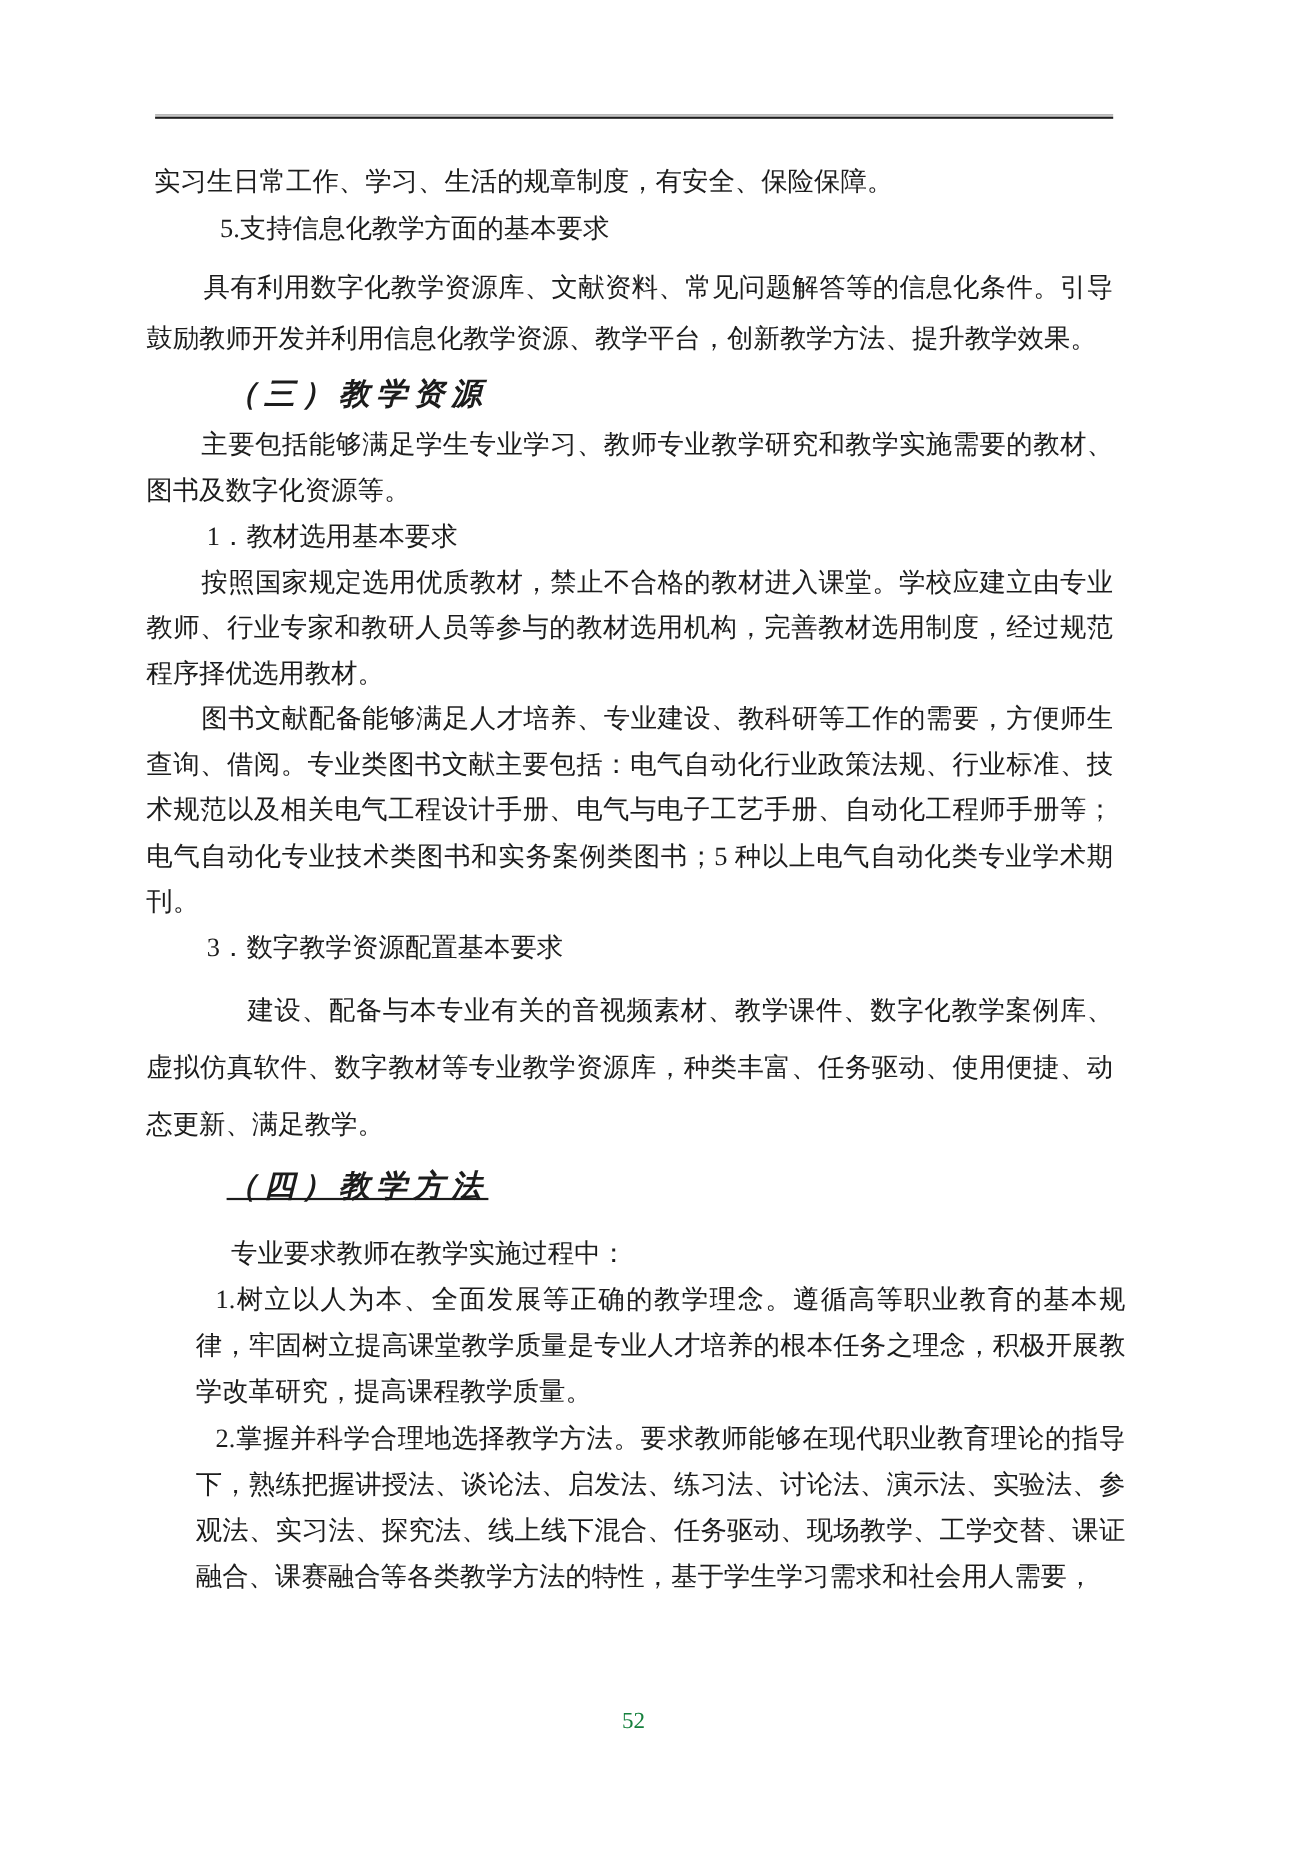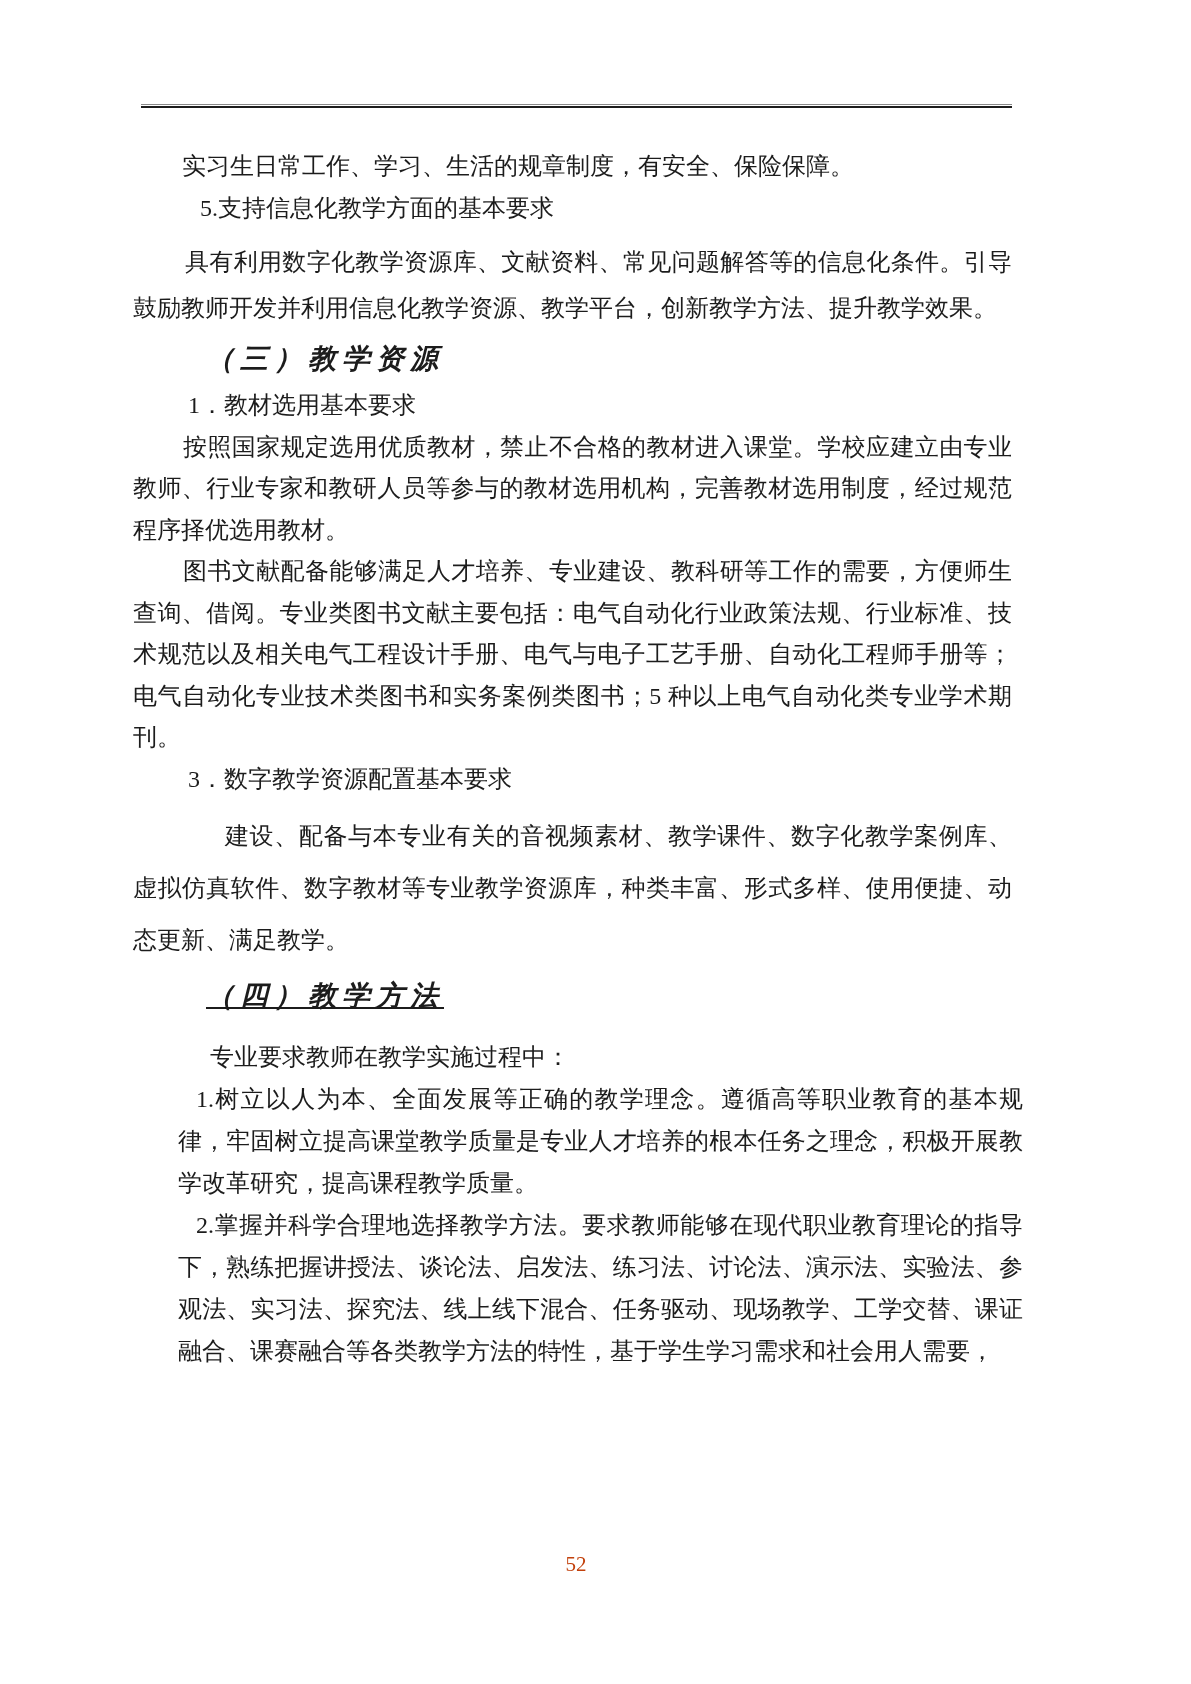--- a/index.html
+++ b/index.html
@@ -29,21 +29,21 @@
     font-size:24px;
     line-height:41.5px;
     text-align:justify;
     word-break:break-all;
   }
   
   .wide{margin-left:-7px;width:879px;}
   .indent-2{text-indent:50px;}
   .subhead{text-indent:55px;}
   
-  .b0{margin-left:42px;width:830px;text-align:left;}
+  .b0{width:830px;text-align:left;}
   .b1{text-indent:67px;}
   .b2{margin-top:10px;line-height:46px;text-indent:52px;}
   .section-heading{
     font-size:28px;
     font-style:italic;
     font-weight:bold;
     line-height:52px;
     letter-spacing:6px;
   }
   .h-a{margin-top:2px;text-indent:66px;}
@@ -51,51 +51,52 @@
   .b9{margin-top:10px;line-height:52px;text-indent:92px;}
   
   .narrow{margin-left:38px;width:845px;}
   .b11{margin-top:14px;text-indent:32px;line-height:42px;}
   .num-para{text-indent:18px;line-height:42px;}
   .page-number{
     position:absolute;
     top:1552px;left:140px;width:872px;
     text-align:center;
     font-size:21px;
-    color:#c2410c;
+    color:#15803d;
   }
 </style>
 </head>
 <body>
 
 <div class="page">
 
   <div class="header-rule"></div>
 
   <div class="content">
 
     <p class="body-text b0">实习生日常工作、学习、生活的规章制度，有安全、保险保障。</p>
 
     <p class="body-text wide b1">5.支持信息化教学方面的基本要求</p>
 
     <p class="body-text wide b2">具有利用数字化教学资源库、文献资料、常见问题解答等的信息化条件。引导鼓励教师开发并利用信息化教学资源、教学平台，创新教学方法、提升教学效果。</p>
 
     <h2 class="section-heading h-a">（三）教学资源</h2>
 
+    <p class="body-text wide indent-2">主要包括能够满足学生专业学习、教师专业教学研究和教学实施需要的教材、图书及数字化资源等。</p>
 
     <p class="body-text wide subhead">1．教材选用基本要求</p>
 
     <p class="body-text wide indent-2">按照国家规定选用优质教材，禁止不合格的教材进入课堂。学校应建立由专业教师、行业专家和教研人员等参与的教材选用机构，完善教材选用制度，经过规范程序择优选用教材。</p>
 
 
     <p class="body-text wide indent-2">图书文献配备能够满足人才培养、专业建设、教科研等工作的需要，方便师生查询、借阅。专业类图书文献主要包括：电气自动化行业政策法规、行业标准、技术规范以及相关电气工程设计手册、电气与电子工艺手册、自动化工程师手册等；电气自动化专业技术类图书和实务案例类图书；5 种以上电气自动化类专业学术期刊。</p>
 
     <p class="body-text wide subhead">3．数字教学资源配置基本要求</p>
 
-    <p class="body-text wide b9">建设、配备与本专业有关的音视频素材、教学课件、数字化教学案例库、虚拟仿真软件、数字教材等专业教学资源库，种类丰富、形式多样、使用便捷、动态更新、满足教学。</p>
+    <p class="body-text wide b9">建设、配备与本专业有关的音视频素材、教学课件、数字化教学案例库、虚拟仿真软件、数字教材等专业教学资源库，种类丰富、任务驱动、使用便捷、动态更新、满足教学。</p>
 
     <h2 class="section-heading h-b">（四）教学方法</h2>
 
     <p class="body-text narrow b11">专业要求教师在教学实施过程中：</p>
 
     <p class="body-text narrow num-para">1.树立以人为本、全面发展等正确的教学理念。遵循高等职业教育的基本规律，牢固树立提高课堂教学质量是专业人才培养的根本任务之理念，积极开展教学改革研究，提高课程教学质量。</p>
 
     <p class="body-text narrow num-para">2.掌握并科学合理地选择教学方法。要求教师能够在现代职业教育理论的指导下，熟练把握讲授法、谈论法、启发法、练习法、讨论法、演示法、实验法、参观法、实习法、探究法、线上线下混合、任务驱动、现场教学、工学交替、课证融合、课赛融合等各类教学方法的特性，基于学生学习需求和社会用人需要，</p>
 
   </div>

